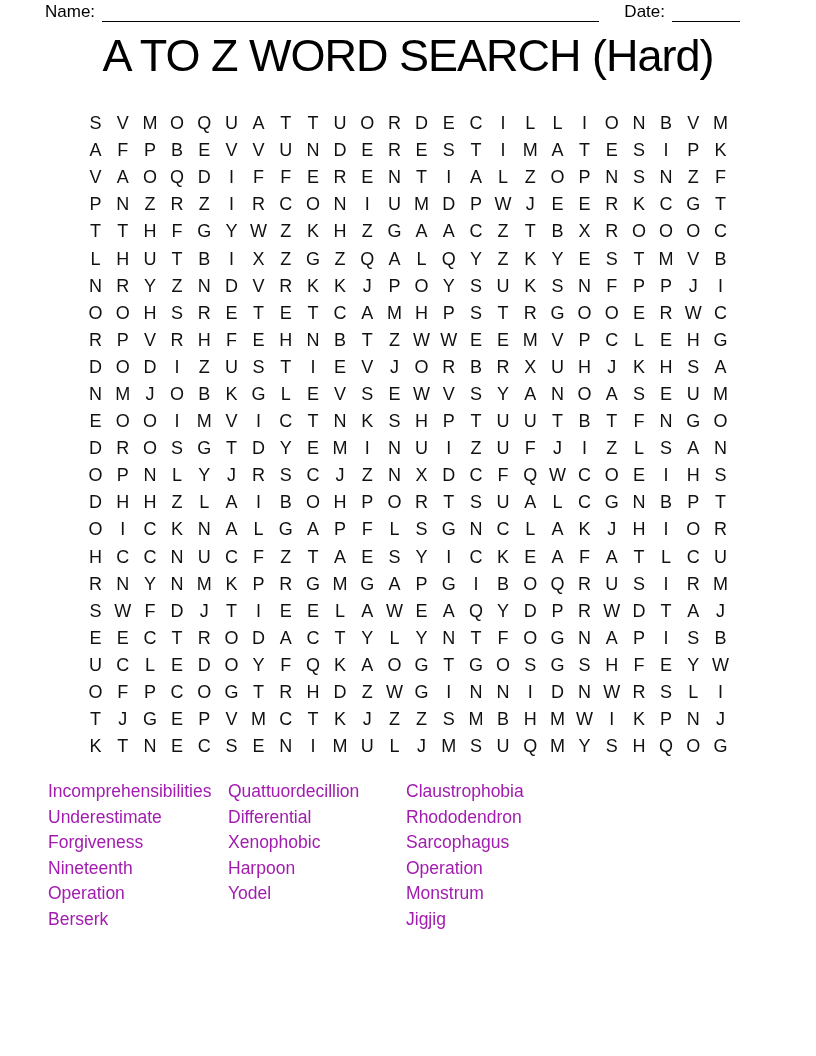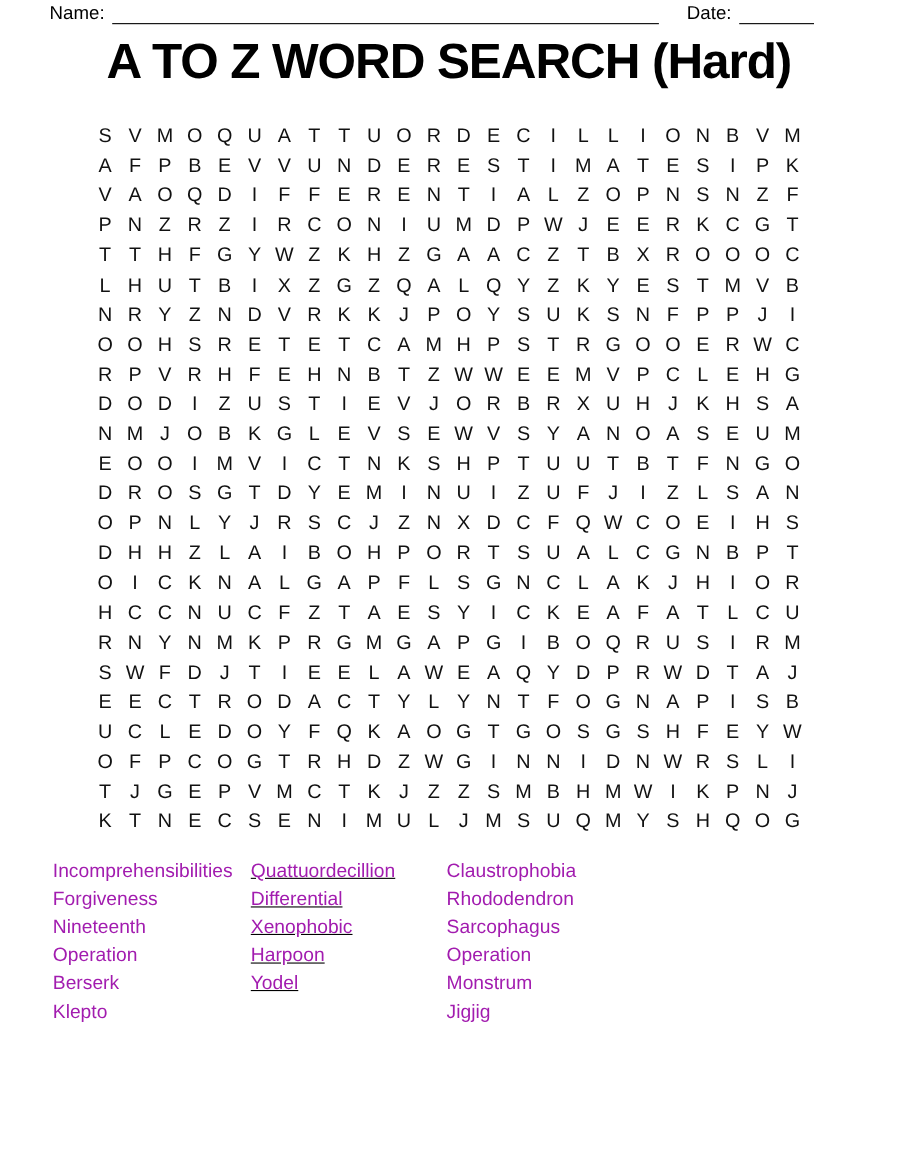--- a/index.html
+++ b/index.html
@@ -29,21 +29,21 @@
   }
   .name-line { flex: 1; margin: 0 25px 1px 7px; }
   .date-line { width: 68px; margin: 0 0 1px 7px; }
 
   
   .title {
     position: absolute;
     top: 30px; left: 0; right: 0;
     text-align: center;
     font-size: 45px;
-    font-weight: 700;
+    font-weight: 400;
     letter-spacing: -1px;
     white-space: nowrap;
   }
 
   
   .grid {
     position: absolute;
     top: 110px; left: 82px;
     width: 652px;
     display: block;
@@ -64,21 +64,21 @@
 
   
   .words {
     position: absolute;
     top: 779px; left: 48px; right: 40px;
     display: flex;
     font-size: 17.5px;
   }
   .word-col { display: block; }
   .word-col-0 { width: 180px; }
-  .word-col-1 { width: 178px; text-decoration: underline; }
+  .word-col-1 { width: 178px; }
   .word-col-2 { width: 179px; }
   .word-col-3 { flex: 1; }
   .word {
     height: 25.6px;
     line-height: 25.6px;
     white-space: nowrap;
     color: #a21caf;
   }
 </style>
 </head>
@@ -716,25 +716,25 @@
       <span class="cell">H</span>
       <span class="cell">Q</span>
       <span class="cell">O</span>
       <span class="cell">G</span>
     </div>
   </div>
 
 <div class="words" id="words">
     <div class="word-col word-col-0">
       <div class="word">Incomprehensibilities</div>
+      <div class="word">Underestimate</div>
       <div class="word">Forgiveness</div>
       <div class="word">Nineteenth</div>
       <div class="word">Operation</div>
       <div class="word">Berserk</div>
-      <div class="word">Klepto</div>
     </div>
     <div class="word-col word-col-1">
       <div class="word">Quattuordecillion</div>
       <div class="word">Differential</div>
       <div class="word">Xenophobic</div>
       <div class="word">Harpoon</div>
       <div class="word">Yodel</div>
     </div>
     <div class="word-col word-col-3">
       <div class="word">Claustrophobia</div>

